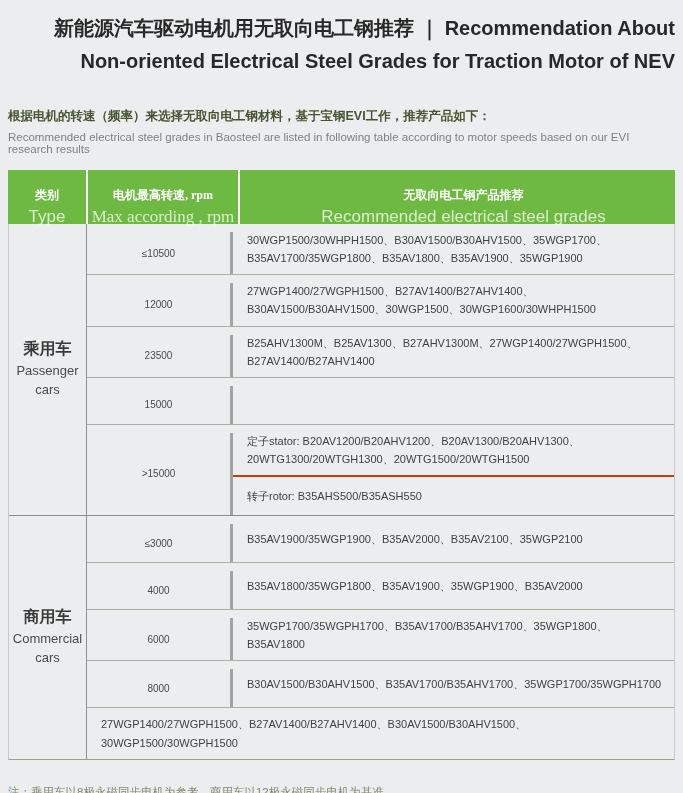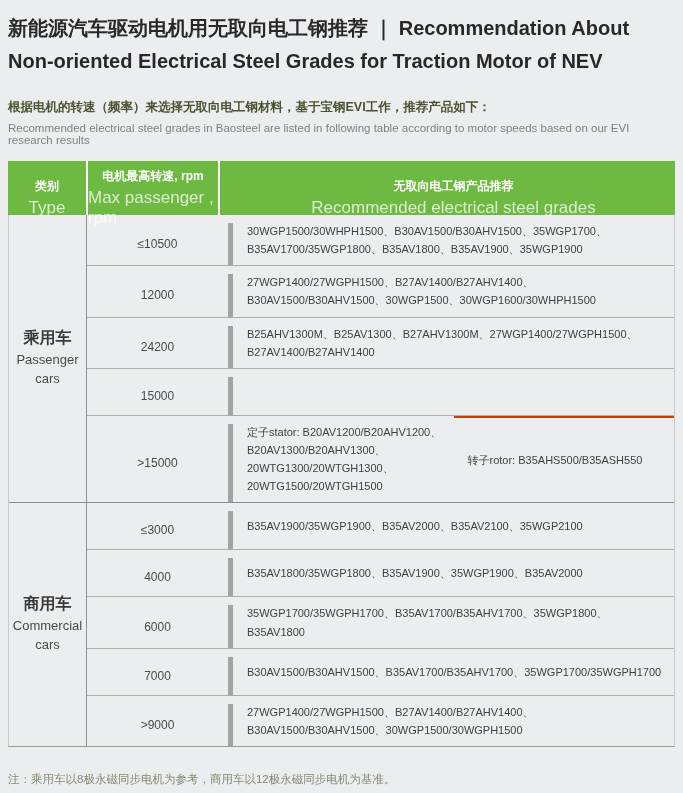--- a/index.html
+++ b/index.html
@@ -16,24 +16,25 @@
     padding: 10px 8px 0 8px;
     overflow: hidden;
     background: #ecedee;
   }
   .title {
     margin: 2px 0 0 0;
     font-size: 20px;
     font-weight: bold;
     color: #282828;
     line-height: 33px;
+    text-align: right;
   }
   .title-line { display: block; }
   .subtitle-zh {
-    margin: 21px 0 0 0;
+    margin: 30px 0 0 0;
     font-size: 12.5px;
     font-weight: bold;
     color: #47542f;
   }
   .subtitle-en {
     margin: 6px 0 0 0;
     font-size: 11.5px;
     color: #818181;
   }
   .steel-table { margin-top: 15px; }
@@ -45,21 +46,21 @@
   .th {
     display: flex;
     flex-direction: column;
     justify-content: center;
     align-items: center;
     gap: 3px;
     box-sizing: border-box;
   }
   .th + .th { border-left: 2px solid #ffffff; }
   .th-type   { width: 78px; }
-  .th-speed  { width: 132px; }
+  .th-speed  { width: 152px; font-family: Liberation Serif, serif; }
   .th-grades { flex: 1; padding-left: 12px; }
   .th-zh { color: #ffffff; font-size: 12px; font-weight: bold; margin-top: 20px; }
   .th-en { color: rgba(255,255,255,0.75); font-size: 17px; }
   .tbody {
     border-left: 1px solid #c9c9c9;
     border-right: 1px solid #c9c9c9;
     border-bottom: 1px solid #94a285;
   }
   .section { display: flex; }
   .section + .section { border-top: 1px solid #8d8d8d; }
@@ -77,39 +78,39 @@
   }
   .type-zh { font-size: 16px; font-weight: bold; color: #3a3a3a; }
   .type-en { font-size: 13px; color: #4a4a4a; line-height: 1.45; padding: 0 4px; }
   .rows { flex: 1; display: flex; flex-direction: column; }
   .row { display: flex; min-height: 46px; }
   .row + .row { border-top: 1px solid #abb1a0; }
   .speed-cell {
     width: 146px;
     flex-shrink: 0;
     box-sizing: border-box;
-    border-right: 5px solid #a3a3a3;
+    border-right: 3px solid #a3a3a3;
     display: flex;
     align-items: center;
     justify-content: center;
-    font-size: 12px;
+    font-size: 10px;
     color: #4a4a4a;
     margin-top: 8px;
   }
   .grades-cell {
     flex: 1;
     box-sizing: border-box;
     display: flex;
     align-items: center;
     padding: 7px 12px 7px 14px;
     font-size: 11px;
     color: #414141;
     line-height: 1.65;
   }
-  .subrows { flex: 1; display: flex; }
+  .subrows { flex: 1; display: flex; flex-direction: column; }
   .subrow + .subrow { border-top: 2px solid #c2410c; }
   .subrow:first-child { min-height: 50px; }
   .subrow:last-child  { min-height: 40px; }
   .note-zh {
     margin: 25px 0 0 0;
     font-size: 11.5px;
     color: #7f8d6f;
   }
   .note-en {
     margin: 5px 0 0 0;
@@ -131,21 +132,21 @@
   <p class="subtitle-en">Recommended electrical steel grades in Baosteel are listed in following table according to motor speeds based on our EVI research results</p>
 
   <div class="steel-table">
     <div class="thead">
       <div class="th th-type">
         <span class="th-zh">类别</span>
         <span class="th-en">Type</span>
       </div>
       <div class="th th-speed">
         <span class="th-zh">电机最高转速, rpm</span>
-        <span class="th-en">Max passenger , rpm</span>
+        <span class="th-en">Max according , rpm</span>
       </div>
       <div class="th th-grades">
         <span class="th-zh">无取向电工钢产品推荐</span>
         <span class="th-en">Recommended electrical steel grades</span>
       </div>
     </div>
     <div class="tbody" id="tbody">
         <div class="section">
           <div class="type-cell">
             <span class="type-zh">乘用车</span>
@@ -154,21 +155,21 @@
           <div class="rows">
             <div class="row">
               <div class="speed-cell">≤10500</div>
               <div class="grades-cell">30WGP1500/30WHPH1500、B30AV1500/B30AHV1500、35WGP1700、B35AV1700/35WGP1800、B35AV1800、B35AV1900、35WGP1900</div>
             </div>
             <div class="row">
               <div class="speed-cell">12000</div>
               <div class="grades-cell">27WGP1400/27WGPH1500、B27AV1400/B27AHV1400、B30AV1500/B30AHV1500、30WGP1500、30WGP1600/30WHPH1500</div>
             </div>
             <div class="row">
-              <div class="speed-cell">24200</div>
+              <div class="speed-cell">23500</div>
               <div class="grades-cell">B25AHV1300M、B25AV1300、B27AHV1300M、27WGP1400/27WGPH1500、B27AV1400/B27AHV1400</div>
             </div>
             <div class="row">
               <div class="speed-cell">15000</div>
             </div>
             <div class="row">
               <div class="speed-cell">&gt;15000</div>
               <div class="subrows">
                 <div class="grades-cell subrow">定子stator: B20AV1200/B20AHV1200、B20AV1300/B20AHV1300、20WTG1300/20WTGH1300、20WTG1500/20WTGH1500</div>
                 <div class="grades-cell subrow">转子rotor: B35AHS500/B35ASH550</div>
@@ -188,25 +189,24 @@
             </div>
             <div class="row">
               <div class="speed-cell">4000</div>
               <div class="grades-cell">B35AV1800/35WGP1800、B35AV1900、35WGP1900、B35AV2000</div>
             </div>
             <div class="row">
               <div class="speed-cell">6000</div>
               <div class="grades-cell">35WGP1700/35WGPH1700、B35AV1700/B35AHV1700、35WGP1800、B35AV1800</div>
             </div>
             <div class="row">
-              <div class="speed-cell">7000</div>
+              <div class="speed-cell">8000</div>
               <div class="grades-cell">B30AV1500/B30AHV1500、B35AV1700/B35AHV1700、35WGP1700/35WGPH1700</div>
             </div>
             <div class="row">
-              <div class="speed-cell">&gt;9000</div>
               <div class="grades-cell">27WGP1400/27WGPH1500、B27AV1400/B27AHV1400、B30AV1500/B30AHV1500、30WGP1500/30WGPH1500</div>
             </div>
           </div>
         </div>
       </div>
   </div>
 
   <p class="note-zh">注：乘用车以8极永磁同步电机为参考，商用车以12极永磁同步电机为基准。</p>
   <p class="note-en">Note: 8 poles PMSM in passenger car while 12 poles PMSM in commercial vehicles.</p>
 

